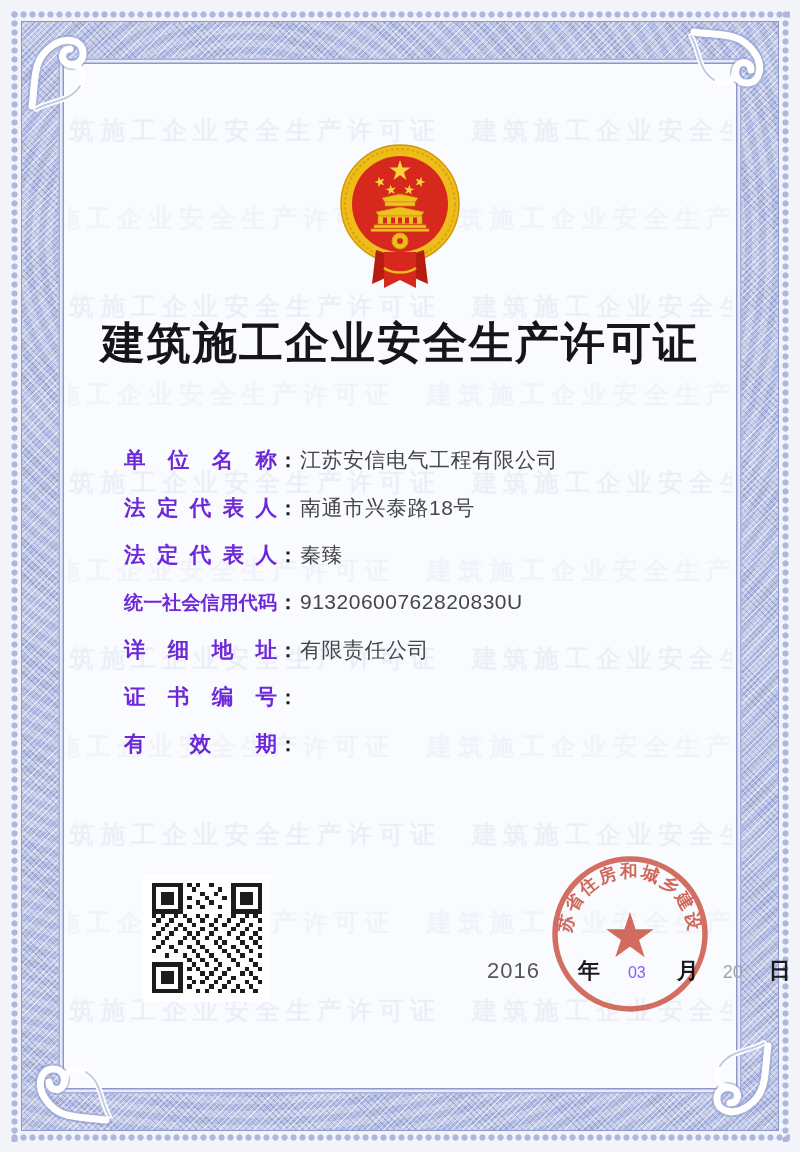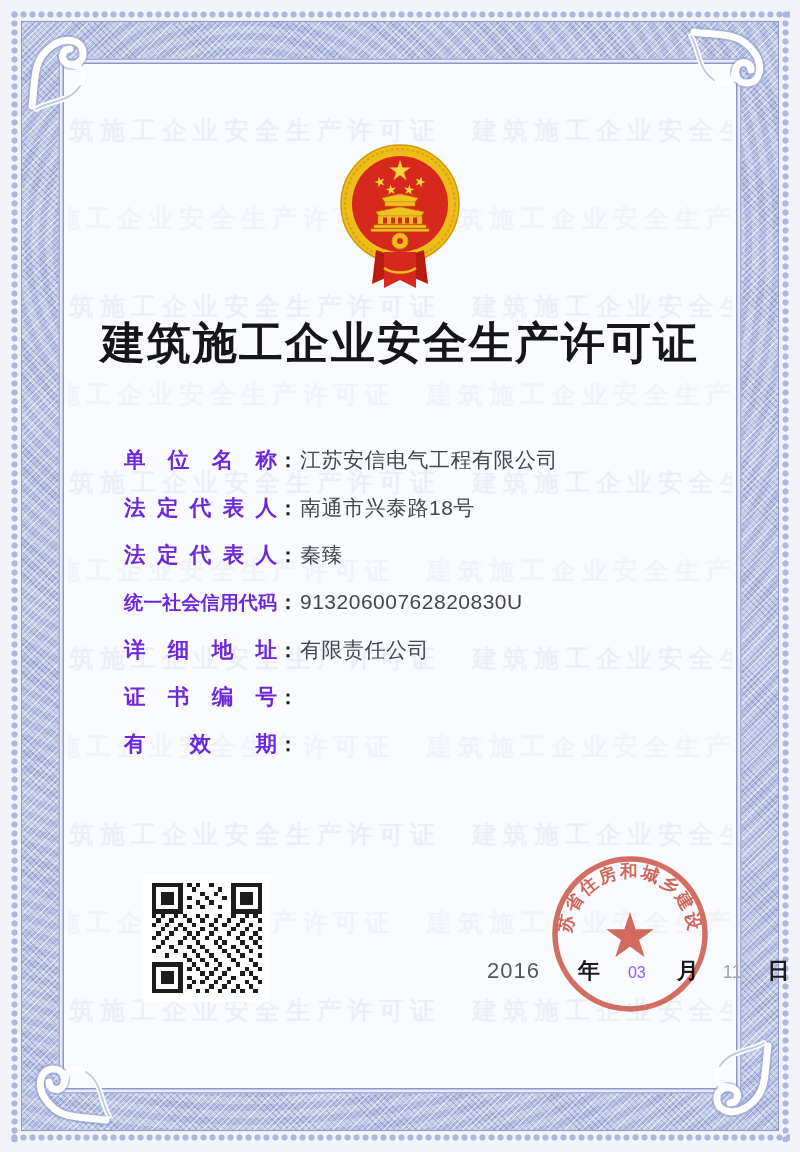--- a/index.html
+++ b/index.html
@@ -244,21 +244,21 @@
         M12 26h1v1h-1zM14 26h1v1h-1zM17 26h1v1h-1zM20 26h1v1h-1zM22 26h1v1h-1zM25 26h1v1h-1z"></path>
     </g>
   </svg>
 
 
   <div class="date-row">
     <span class="d-year">2016</span>
     <span class="d-unit u1">年</span>
     <span class="d-month">03</span>
     <span class="d-unit u2">月</span>
-    <span class="d-day">11</span>
+    <span class="d-day">20</span>
     <span class="d-unit u3">日</span>
   </div>
 
   <svg class="seal" viewBox="0 0 178 178">
     <defs>
       <path id="sealArc" d="M 30,92 A 59,59 0 1 1 148,92" fill="none"></path>
     </defs>
     <circle cx="89" cy="90" r="75" fill="none" stroke="#c74232" stroke-width="5.5" opacity=".9"></circle>
     <path d="M0,-1 L0.588,0.809 L-0.951,-0.309 L0.951,-0.309 L-0.588,0.809 Z" transform="translate(89,93) scale(25)" fill="#c74232" opacity=".92"></path>
     <text font-size="17.5" font-weight="700" fill="#c74232" letter-spacing="2.5" opacity=".95" font-family="Liberation Sans, DejaVu Sans, sans-serif">

